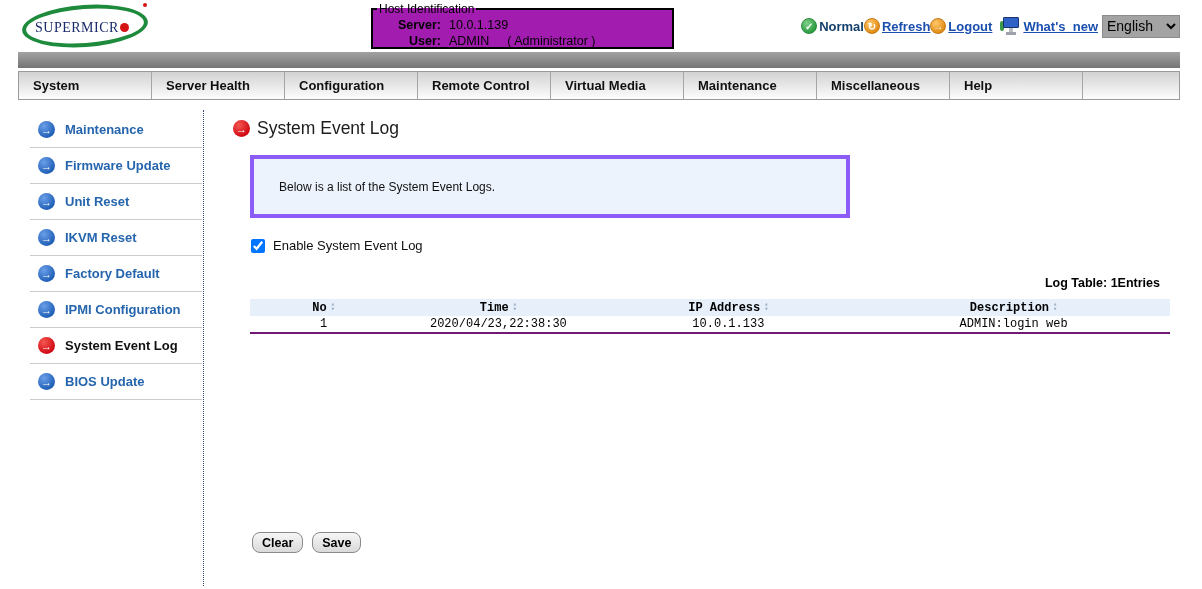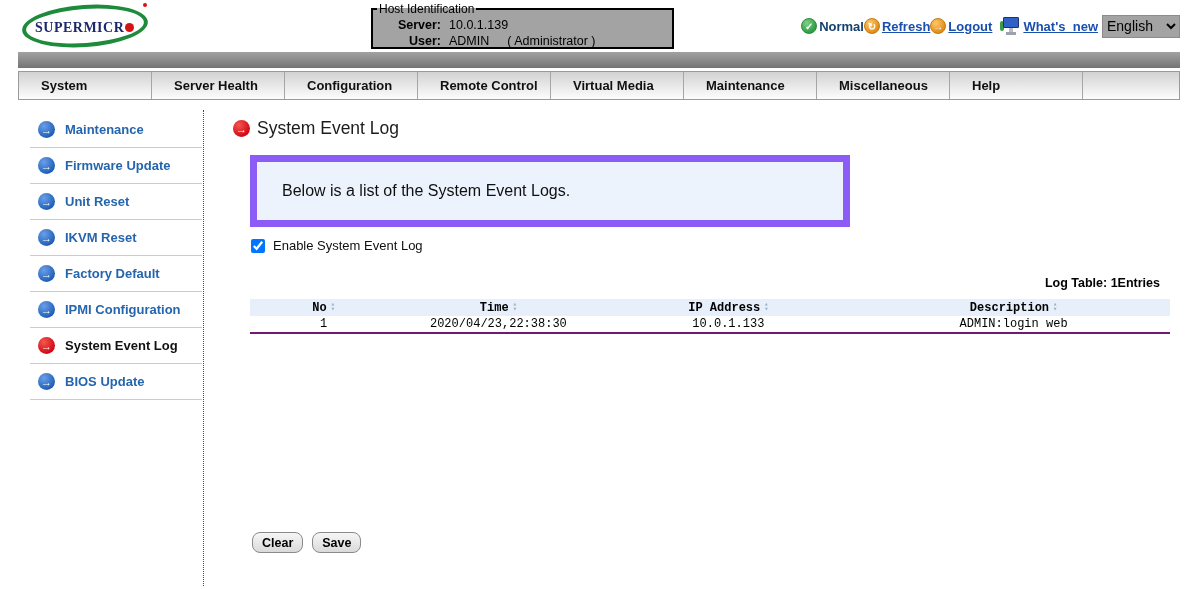--- a/index.html
+++ b/index.html
@@ -3,27 +3,27 @@
 <meta charset="utf-8">
 <style>
   * { margin:0; padding:0; box-sizing:border-box; }
   html,body { width:1202px; height:589px; background:#fff; font-family:"Liberation Sans", sans-serif; }
   #page { position:relative; width:1202px; height:589px; background:#fff; overflow:hidden; }
 
   
   .logo { position:absolute; left:22px; top:5px; width:128px; height:44px; }
   .logo-ellipse { position:absolute; left:0; top:0; width:126px; height:42px; border:4px solid #1e8a3c;
     border-radius:50%; background:#fff; transform:rotate(-4deg); }
-  .logo-text { position:absolute; left:13px; top:15px; font-family:"Liberation Serif", serif; font-weight:bold;
+  .logo-text { position:absolute; left:13px; top:15px; font-family:"Liberation Serif", serif; font-weight:normal;
     font-size:14px; letter-spacing:0.5px; color:#1b2a6b; white-space:nowrap; }
   .logo-dot { display:inline-block; width:9px; height:9px; background:#d41414; border-radius:50%; margin-left:1px; }
   .logo-reg { position:absolute; right:3px; top:-2px; width:4px; height:4px; background:#d41414; border-radius:50%; }
 
   fieldset.hostid { position:absolute; left:371px; top:2px; width:303px; height:47px;
-    border:2px solid #000; padding:1px 6px 2px 10px; background:#a3a3a3; }
+    border:2px solid #000; padding:1px 6px 2px 10px; background:#a21caf; }
   fieldset.hostid legend { font-size:12px; color:#000; padding:0 2px; margin-left:-6px; }
   .hostid-row { display:flex; font-size:12.5px; line-height:16px; }
   .hostid-row .lab { width:58px; text-align:right; font-weight:bold; margin-right:8px; }
   .hostid-row .val { color:#000; }
   .hostid-row .role { margin-left:18px; }
 
   .statusbar { position:absolute; top:14px; right:22px; display:flex; align-items:center; height:24px; }
   .st-item { display:flex; align-items:center; }
   .ci { width:16px; height:16px; border-radius:50%; color:#fff; font-size:10px; font-weight:bold;
     display:flex; align-items:center; justify-content:center; margin-right:2px; }
@@ -39,43 +39,43 @@
   .monitor .person { position:absolute; left:0; top:4px; width:4px; height:10px; background:#3c9a46; border-radius:2px; }
   select.lang { margin-left:4px; width:78px; height:23px; font-size:14px; font-family:"Liberation Sans",sans-serif;
     border:1px solid #8c8c8c; background:#a3a3a3; color:#000; }
 
   
   .grayband { position:absolute; left:18px; top:52px; width:1162px; height:16px;
     background:linear-gradient(180deg,#a2a2a2,#747474); }
   .menubar { position:absolute; left:18px; top:71px; width:1162px; height:29px;
     background:linear-gradient(180deg,#d2d2d2,#fdfdfd); border:1px solid #9a9a9a; display:flex; }
   .menucell { width:133px; height:100%; border-right:1px solid #a6a6a6; font-size:13px; font-weight:bold;
-    color:#101010; line-height:27px; padding-left:22px; cursor:pointer; }
+    color:#101010; line-height:27px; padding-left:14px; cursor:pointer; }
   .menucell.empty { flex:1; border-right:none; cursor:default; }
 
   
   .sidebar { position:absolute; left:30px; top:112px; width:172px; }
   .side-item { height:36px; display:flex; align-items:center; border-bottom:1px solid #cccccc; cursor:pointer; }
   .side-item .ci2 { width:17px; height:17px; border-radius:50%; margin:0 10px 0 8px; color:#fff;
     display:flex; align-items:center; justify-content:center; font-size:11px; font-weight:bold; flex:0 0 17px;
     background:radial-gradient(circle at 35% 30%, #6a9fe8, #1d5cb4 75%); }
   .side-item.active .ci2 { background:radial-gradient(circle at 35% 30%, #f4574f, #cf0512 75%); }
   .side-item .slabel { font-size:13px; font-weight:bold; color:#2565ad; }
   .side-item.active .slabel { color:#111; }
   .vdots { position:absolute; left:203px; top:110px; height:476px; width:0; border-left:1px dotted #36477c; }
 
   
   .title-row { position:absolute; left:233px; top:118px; display:flex; align-items:center; }
   .title-row .ci3 { width:17px; height:17px; border-radius:50%; margin-right:7px; color:#fff;
     display:flex; align-items:center; justify-content:center; font-size:11px; font-weight:bold;
     background:radial-gradient(circle at 35% 30%, #f4574f, #cf0512 75%); }
   .page-title { font-size:17.5px; color:#1c1c1c; }
 
-  .infobox { position:absolute; left:250px; top:155px; width:600px; height:72px; background:#edf3fc;
-    border:7px solid #8b5cf6; display:flex; align-items:center; padding-left:25px; font-size:16px; color:#101010; }
+  .infobox { position:absolute; left:250px; top:155px; width:600px; height:63px; background:#edf3fc;
+    border:4px solid #8b5cf6; display:flex; align-items:center; padding-left:25px; font-size:12px; color:#101010; }
 
   .enable-row { position:absolute; left:251px; top:238px; display:flex; align-items:flex-end; }
   .enable-row input { width:14px; height:14px; margin-right:8px; }
   .enable-row label { font-size:13px; color:#101010; }
 
   .logcount { position:absolute; top:276px; right:42px; font-size:12.5px; font-weight:bold; color:#000; }
 
   table.log { position:absolute; left:250px; top:299px; width:920px; border-collapse:collapse;
     font-size:12px; color:#000; border-bottom:2px solid #701a75;font-family:Liberation Mono, monospace; }
   table.log th { background:#e6effa; font-weight:bold; height:17px; text-align:center; cursor:pointer; }

